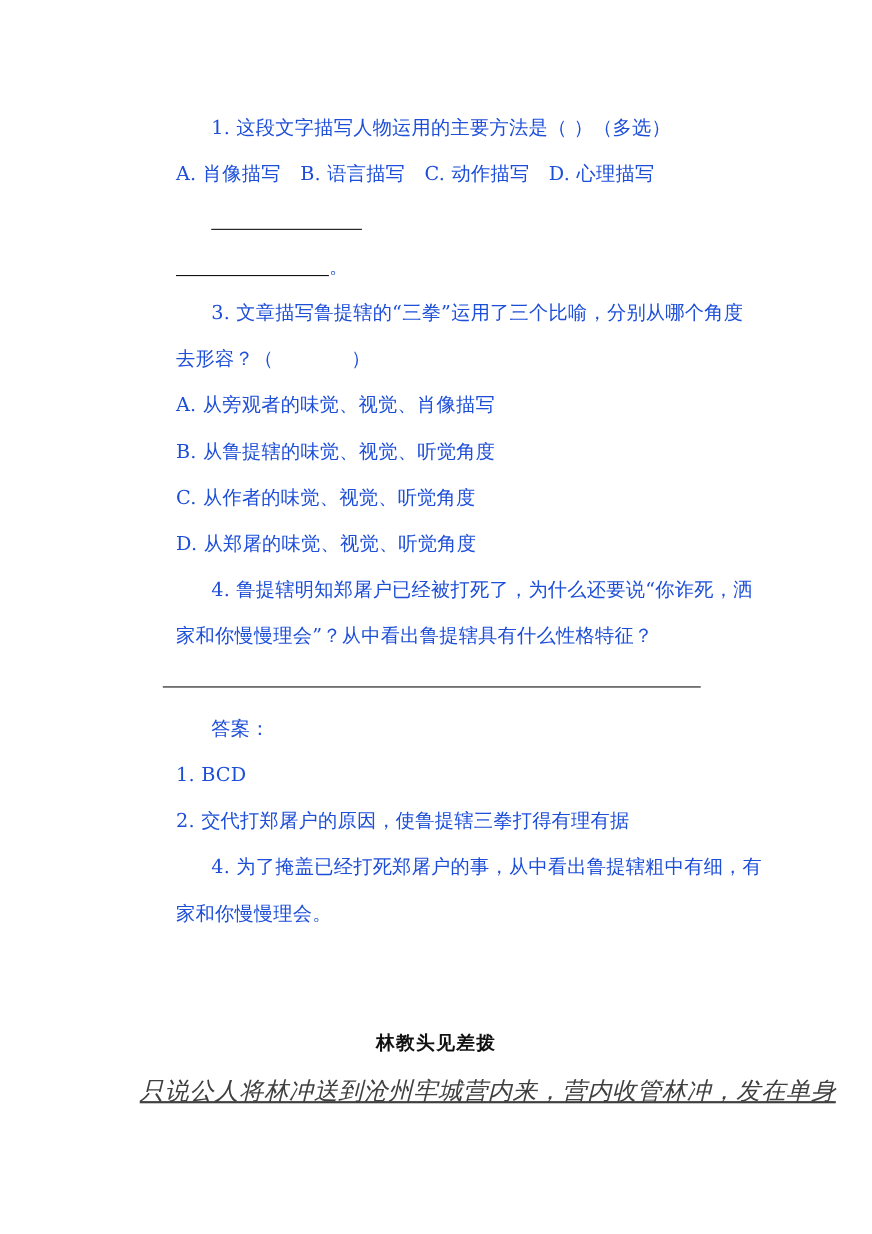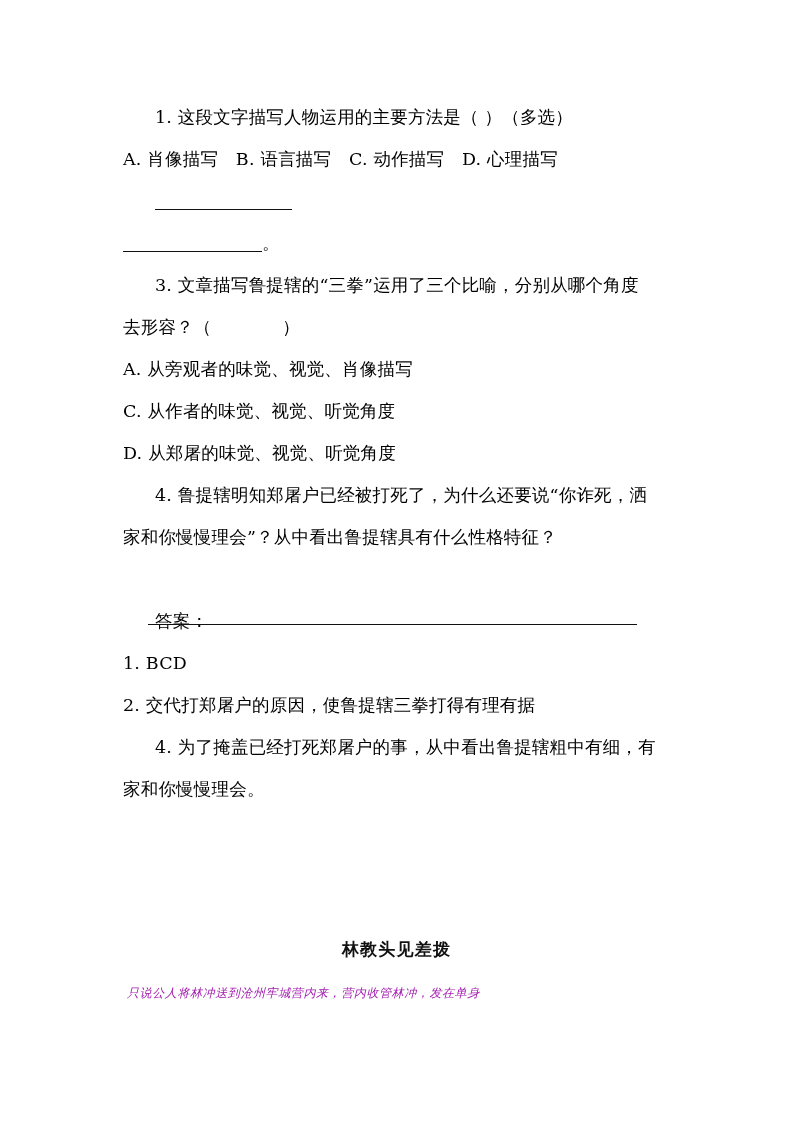--- a/index.html
+++ b/index.html
@@ -32,21 +32,22 @@
     left: 123px;
     top: 96px;
     width: 552px;
   }
 
   .line {
     font-size: 17.5px;
     line-height: 42px;
     letter-spacing: 0.2px;
     white-space: nowrap;
-    color: #000000;
+    color: #1d4ed8;
+    margin-left: 37px;
   }
 
   .line.indent {
     text-indent: 32px;
   }
 
   .line.wrap {
     text-indent: 0;
   }
 
@@ -88,27 +89,28 @@
     color: #111;
     letter-spacing: 1.2px;
   }
 
   
   .excerpt {
     position: absolute;
     left: 127px;
     top: 976px;
     width: 550px;
-    font-size: 12px;
+    font-size: 22px;
     line-height: 34px;
     white-space: nowrap;
-    color: #a21caf;
+    color: #404040;
     font-family: "DejaVu Serif", "Liberation Serif", serif;
     font-style: italic;
     letter-spacing: 0.6px;
+    text-decoration: underline;
   }
 </style>
 </head>
 <body>
 
 <div class="page">
 
   <div class="content">
 
     <div class="line indent">1. 这段文字描写人物运用的主要方法是（    ）（多选）</div>
@@ -122,20 +124,21 @@
     <div class="line wrap">
       <span class="blank b2"></span><span>。</span>
     </div>
 
     <div class="line indent">3. 文章描写鲁提辖的“三拳”运用了三个比喻，分别从哪个角度</div>
 
     <div class="line wrap">去形容？（　　　　）</div>
 
     <div class="line wrap">A. 从旁观者的味觉、视觉、肖像描写</div>
 
+    <div class="line wrap">B. 从鲁提辖的味觉、视觉、听觉角度</div>
 
     <div class="line wrap">C. 从作者的味觉、视觉、听觉角度</div>
 
     <div class="line wrap">D. 从郑屠的味觉、视觉、听觉角度</div>
 
     <div class="line indent">4. 鲁提辖明知郑屠户已经被打死了，为什么还要说“你诈死，洒</div>
 
     <div class="line wrap">家和你慢慢理会”？从中看出鲁提辖具有什么性格特征？</div>
 
     <div class="gap"></div>

